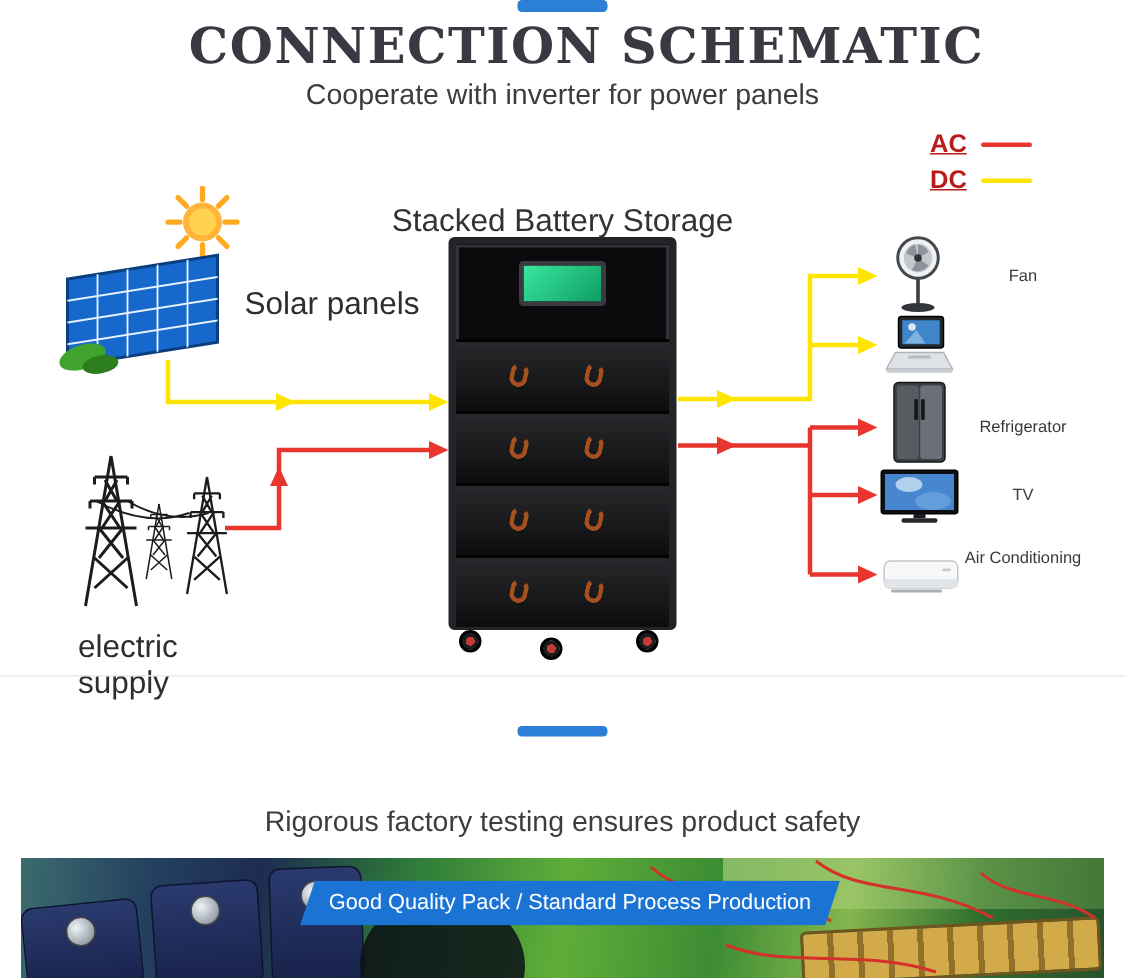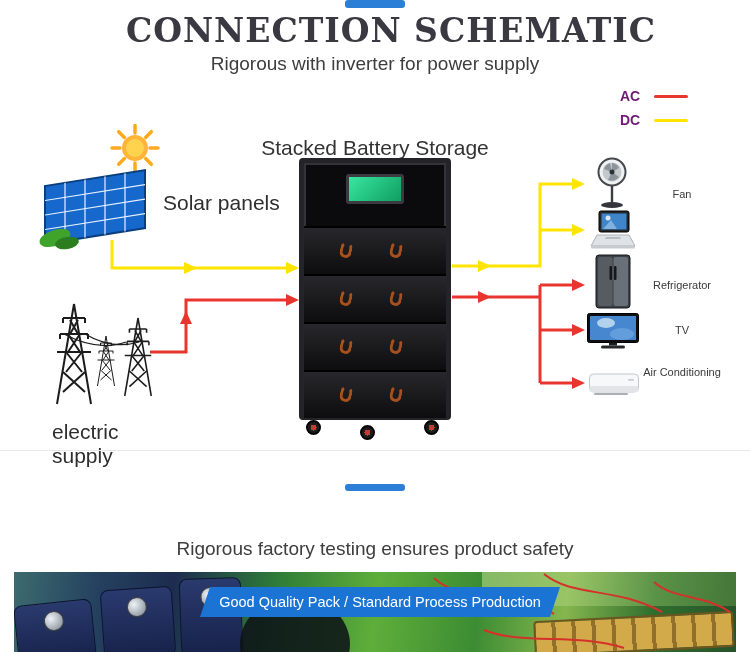--- a/index.html
+++ b/index.html
@@ -11,21 +11,21 @@
   .accent-bar { position:absolute; left:345px; width:60px; height:8px; background:#2b7fd6; border-radius:3px; }
   .headline { position:absolute; left:0; width:750px; text-align:center;
               font-family:"DejaVu Serif","Liberation Serif",serif; font-weight:900;
               font-size:33px; line-height:38px; letter-spacing:1px; color:#3a3942;padding-left:32px; }
   .subtitle { position:absolute; left:0; width:750px; text-align:center;
               font-size:19px; color:#3d3d3d; }
 
   
   .legend { position:absolute; left:620px; top:84px; }
   .legend-row { display:flex; align-items:center; height:24px; }
-  .legend-label { font-weight:bold; font-size:14px; color:#701a75; width:30px; }
+  .legend-label { font-weight:bold; font-size:17px; color:#b91c1c; width:30px;text-decoration:underline; }
   .legend-line { width:34px; height:3px; border-radius:2px; margin-left:4px; }
 
   .small-label { position:absolute; font-size:21px; color:#2e2e2e; }
   .app-label { position:absolute; left:642px; width:80px; text-align:center;
                font-size:11px; line-height:13px; color:#3a3a3a; }
 
   
   .battery { position:absolute; left:299px; top:158px; width:152px; height:262px;
              background:#0b0b0d; border:5px solid #242428; border-radius:4px;
              box-shadow: inset 0 0 0 2px #333338; }
@@ -72,21 +72,21 @@
             display:flex; align-items:center; justify-content:center;
             clip-path:polygon(10px 0,100% 0,calc(100% - 10px) 100%,0 100%); }
 </style>
 </head>
 <body>
 
 <div class="page">
 
   <div class="accent-bar" style="top:0;"></div>
   <h1 class="headline" style="top:12px;">CONNECTION SCHEMATIC</h1>
-  <p class="subtitle" style="top:53px;">Rigorous with inverter for power supply</p>
+  <p class="subtitle" style="top:53px;">Cooperate with inverter for power panels</p>
 
   <div class="legend">
     <div class="legend-row">
       <span class="legend-label">AC</span>
       <span class="legend-line" style="background:#e8352e;"></span>
     </div>
     <div class="legend-row">
       <span class="legend-label">DC</span>
       <span class="legend-line" style="background:#ffe400;"></span>
     </div>
@@ -204,21 +204,21 @@
       <circle cx="24" cy="16" r="13.5" fill="#f0f1f2" stroke="#44484d" stroke-width="2"></circle>
       <circle cx="24" cy="16" r="9.5" fill="#c3c8cd"></circle>
       <path d="M24,16 L24,7 A9,9 0 0 1 31,12 Z" fill="#8d939a"></path>
       <path d="M24,16 L31,21 A9,9 0 0 1 20,24 Z" fill="#8d939a"></path>
       <path d="M24,16 L16,13 A9,9 0 0 1 22,7 Z" fill="#8d939a"></path>
       <circle cx="24" cy="16" r="2.5" fill="#2e3136"></circle>
       <rect x="22.8" y="30" width="2.4" height="16" fill="#3a3d41"></rect>
       <ellipse cx="24" cy="49" rx="11" ry="3" fill="#33363a"></ellipse>
     </svg>
   </div>
-  <div class="app-label" style="top:188px;">Fan</div>
+  <div class="app-label" style="top:178px;">Fan</div>
 
   <div class="icon-box" style="left:586px;top:210px;">
     <svg width="54" height="42" viewBox="0 0 54 42">
       <rect x="13" y="1" width="30" height="21" rx="2" fill="#23262b" stroke="#000"></rect>
       <rect x="15.5" y="3.5" width="25" height="16" fill="#3f85c9"></rect>
       <circle cx="22" cy="8" r="2.5" fill="#dce9f5"></circle>
       <polygon points="17,19 25,10 31,19" fill="#7fb2de"></polygon>
       <polygon points="5,36 49,36 43,25 11,25" fill="#dfe2e6" stroke="#aeb4ba"></polygon>
       <polygon points="20,27 34,27 35,29 19,29" fill="#b7bcc2"></polygon>
       <rect x="5" y="36" width="44" height="2.5" rx="1" fill="#c6cbd0"></rect>

